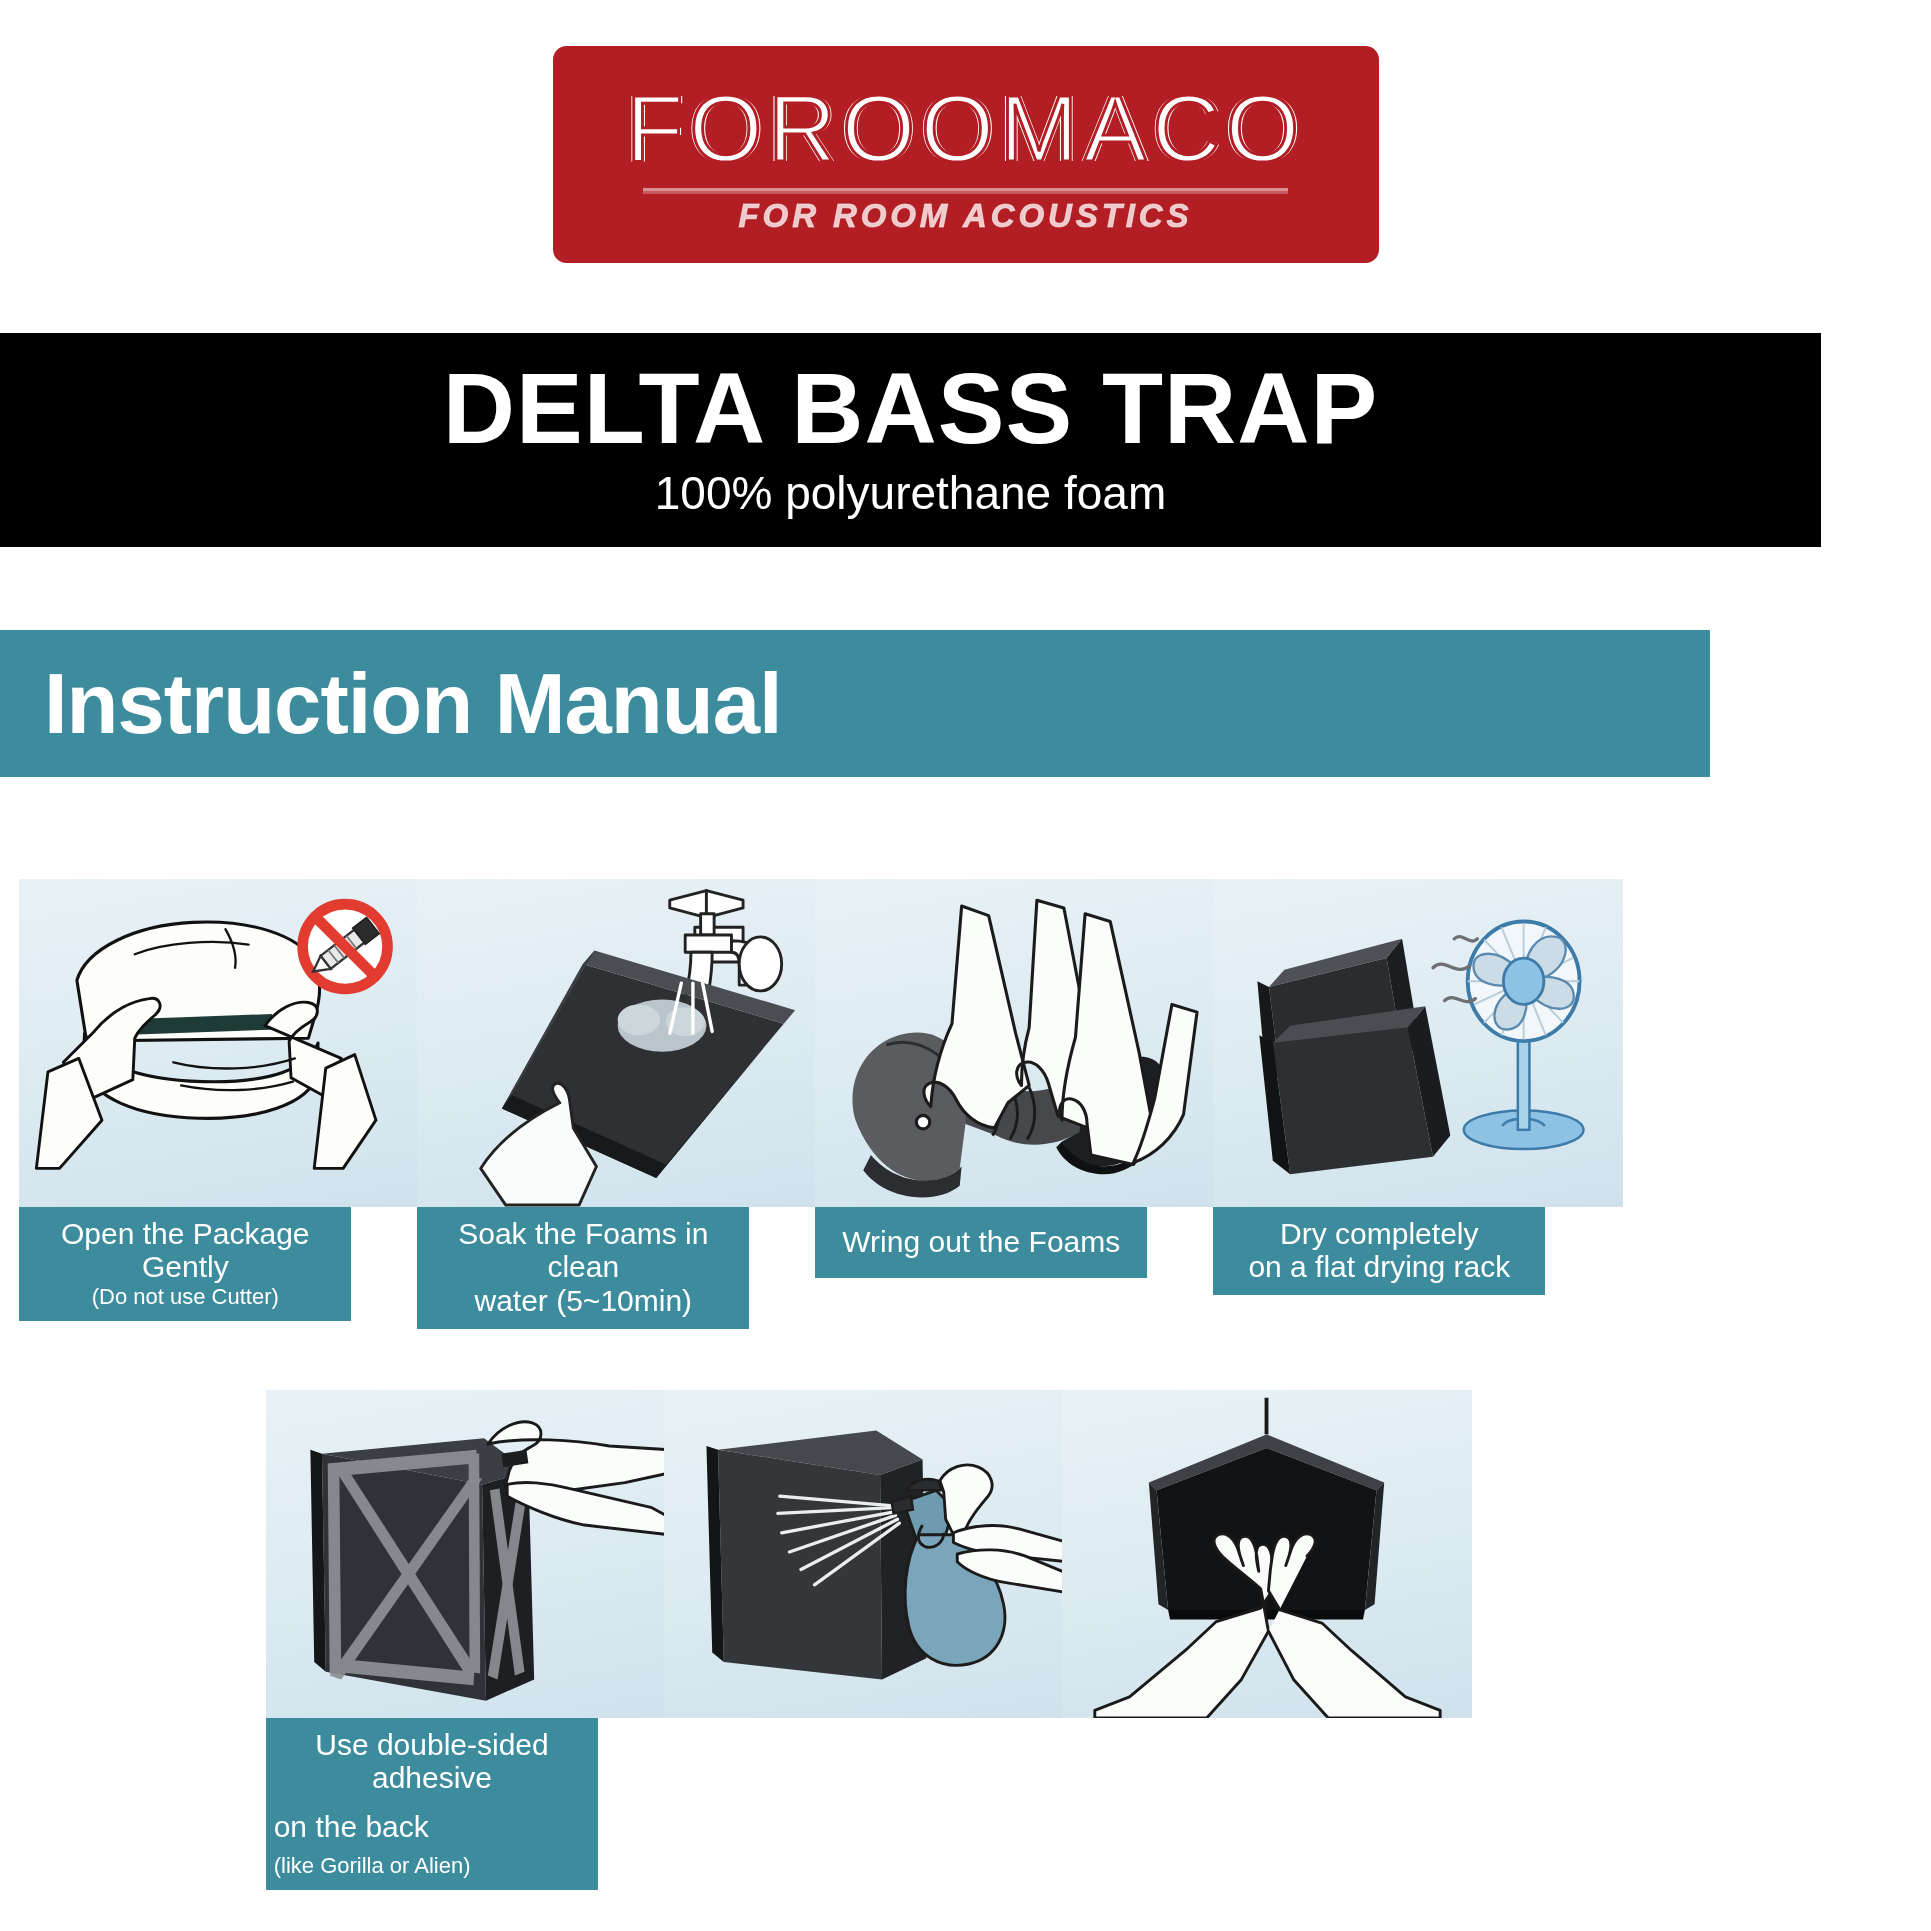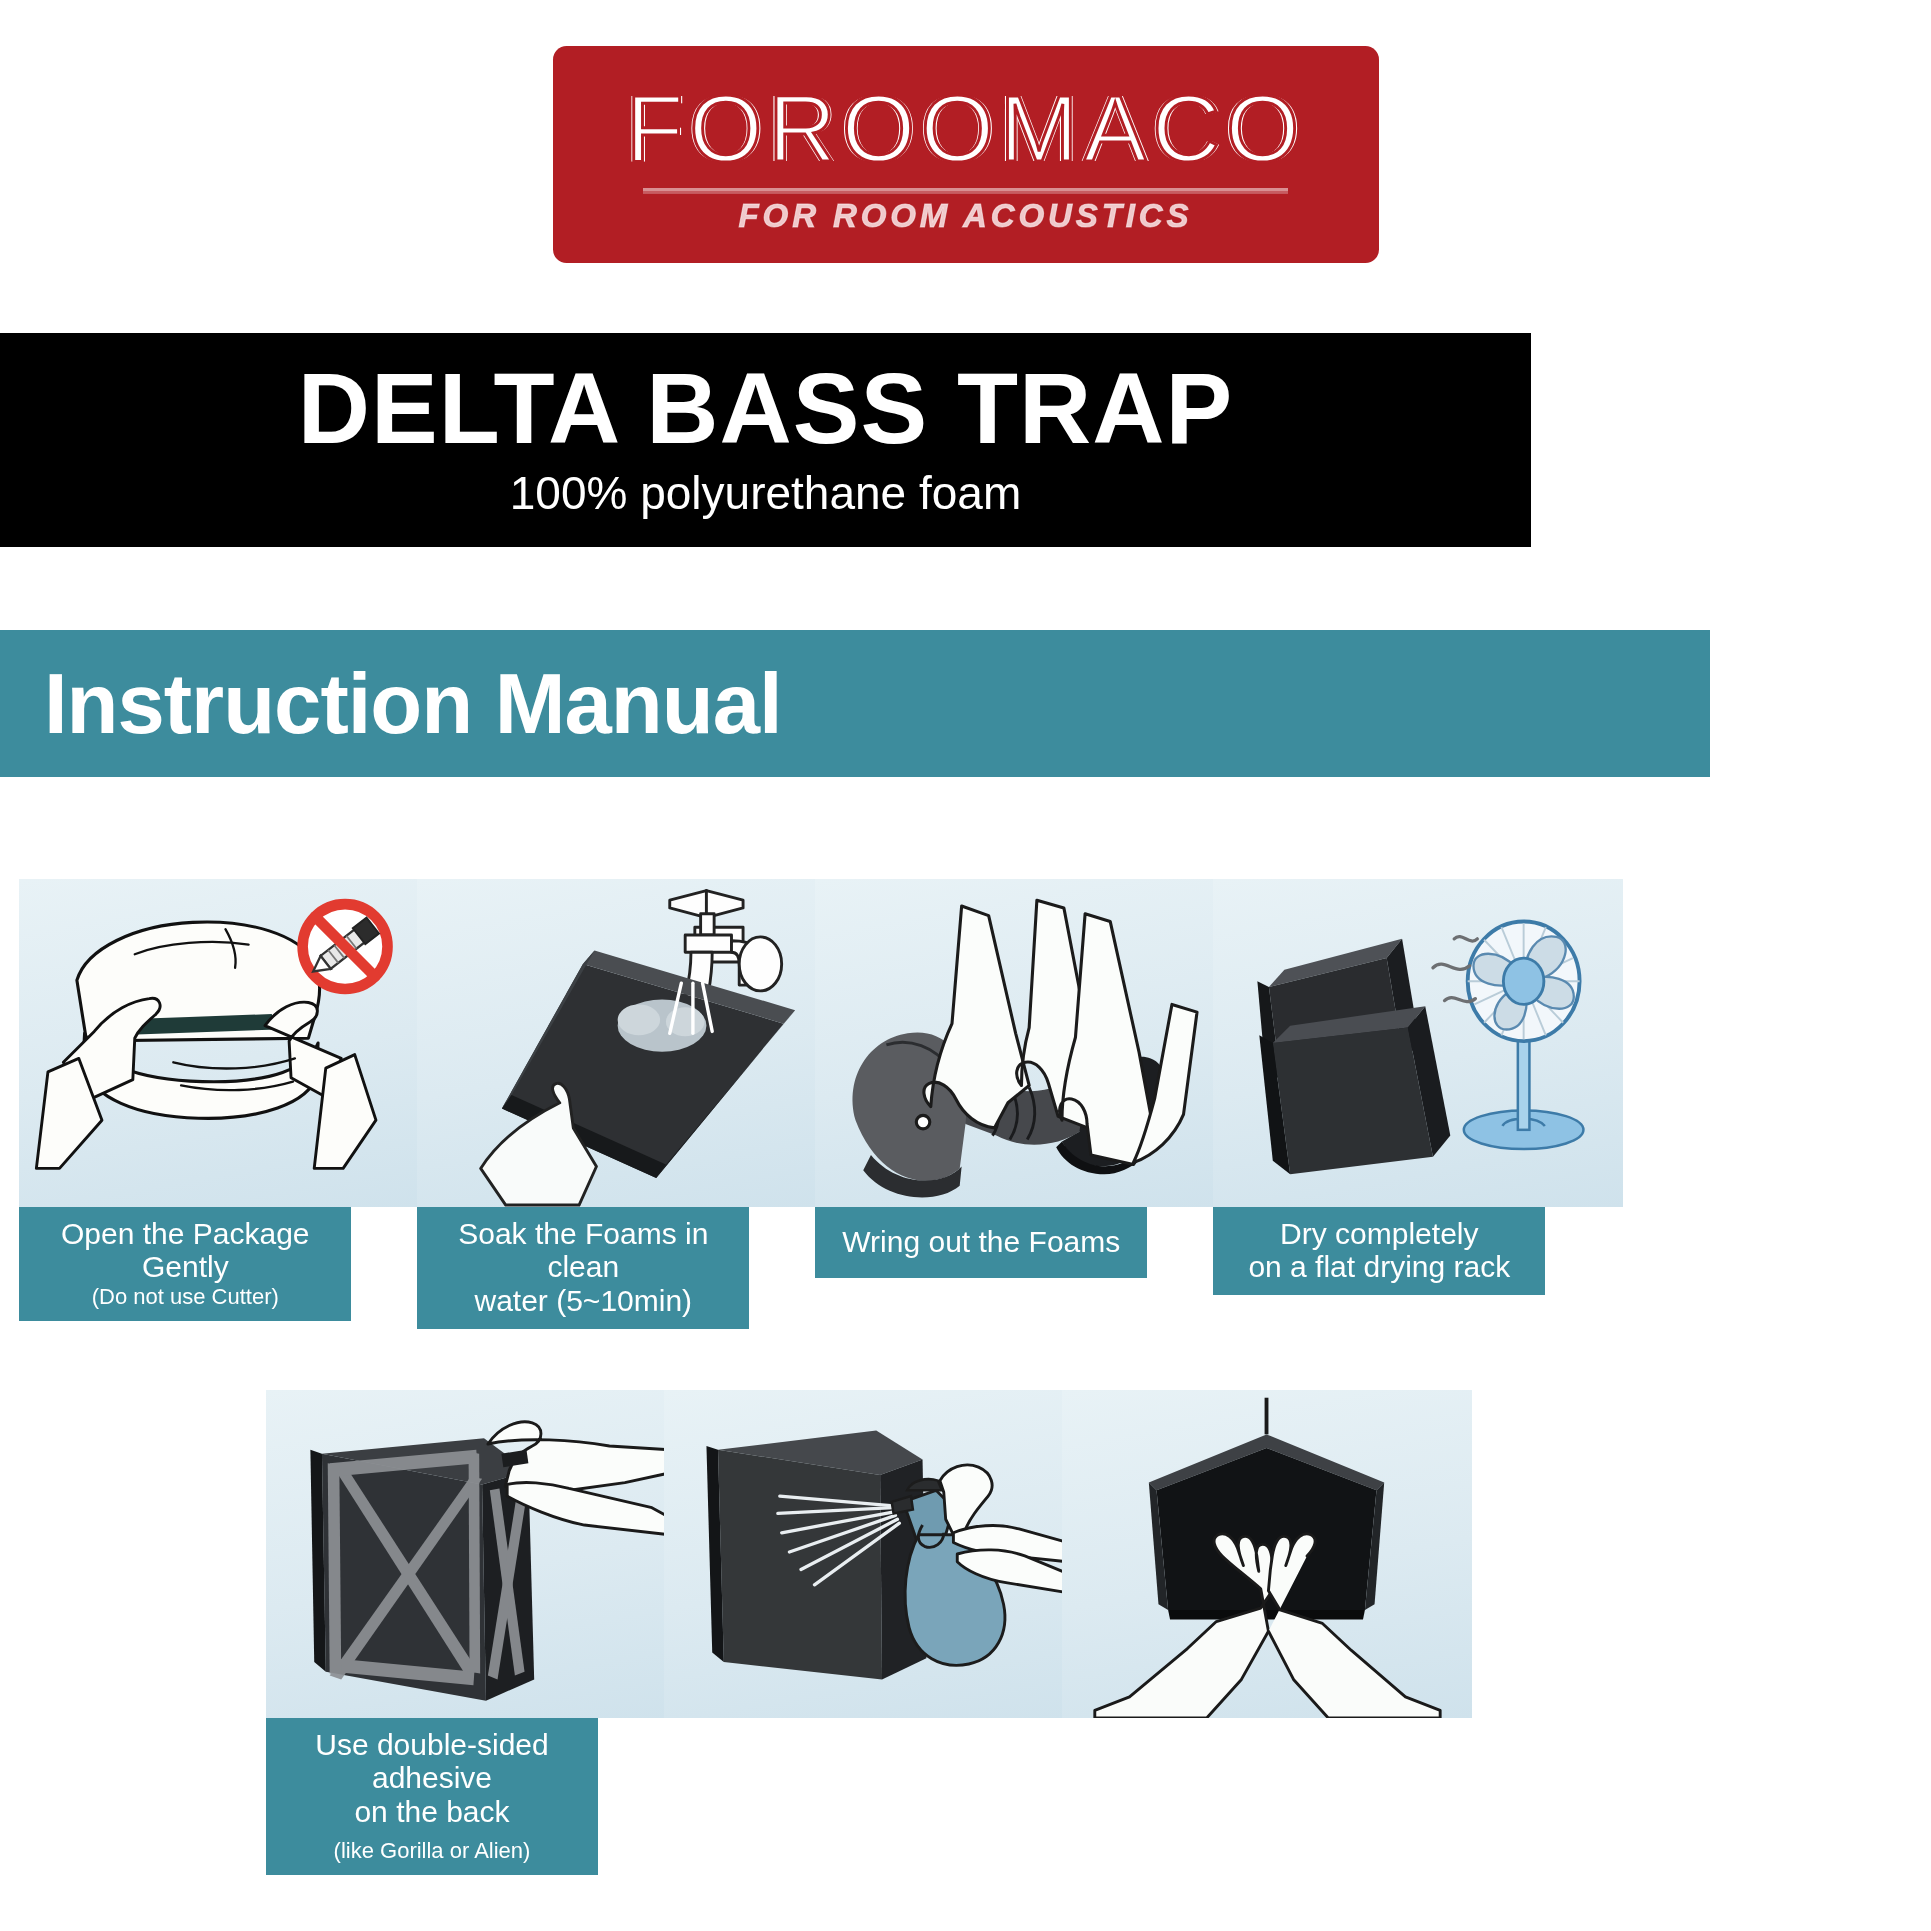--- a/index.html
+++ b/index.html
@@ -20,21 +20,21 @@
                text-shadow:0 0 0 #fff,
                            2.4px 0 0 #fff, -2.4px 0 0 #fff;
                font-family:"Liberation Sans", sans-serif; }
   .logo-rule { width:645px; height:2.9px; background:rgba(255,255,255,.5);
                margin:11.6px 0 8.7px 0; box-shadow:0 2.9px 0 rgba(255,255,255,.28); }
   .logo-tag { font-size:33px; font-weight:700; font-style:italic; letter-spacing:3.9px;
               color:#f0c9cb; line-height:1;
               -webkit-text-stroke:1px rgba(255,255,255,.55); }
 
   
-  .title-bar { position:absolute; left:0; top:333px; width:1531px; height:214px;
+  .title-bar { position:absolute; left:0; top:333px; width:1821px; height:214px;
                background:#000; display:flex; flex-direction:column;
                align-items:center; justify-content:center; }
   .title-main { font-size:100px; font-weight:700; color:#fff; line-height:1.02;
                 letter-spacing:1px; }
   .title-sub { font-size:46px; font-weight:400; color:#fff; line-height:1.25;
                margin-top:5.8px; }
 
   
   .banner { position:absolute; left:0; top:630px; width:1710px; height:147px;
             background:#3D8C9D; display:flex; align-items:center; }
@@ -52,22 +52,22 @@
   .art svg { display:block; width:100%; height:100%; }
 
   .cap { background:#3D8C9D; color:#fff; text-align:center;
          padding:9.7px 7.7px 11.6px 7.7px; min-height:71px;
          display:flex; flex-direction:column; align-items:center;
          justify-content:center; }
   .cap-l1 { font-size:30px; line-height:1.12; font-weight:400; }
   .cap-l2 { font-size:26px; line-height:1.14; font-weight:400; }
   .cap-small { font-size:22px; }
   .cap-inline { font-size:22px; }
-  .cap-row { display:flex; align-items:baseline; justify-content:center;
-             gap:8.7px; flex-wrap:wrap; }
+  .cap-row { display:flex; align-items:baseline; justify-content:space-between;
+             gap:8.7px; flex-wrap:wrap;margin-top:15px; }
   .cap-big { font-size:30px; }
 </style>
 </head>
 <body>
 
 <div class="page">
 
   <div class="logo-wrap">
     <div class="logo-box">
       <div class="logo-word">FOROOMACO</div>

